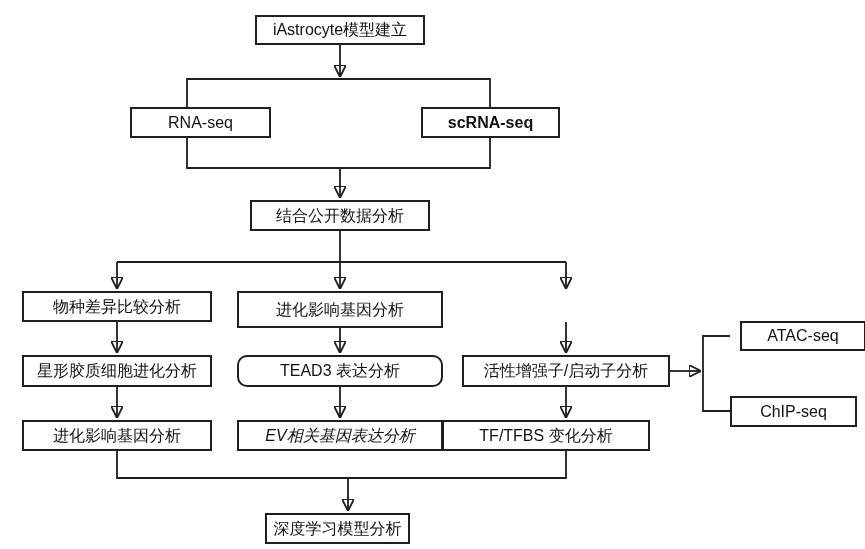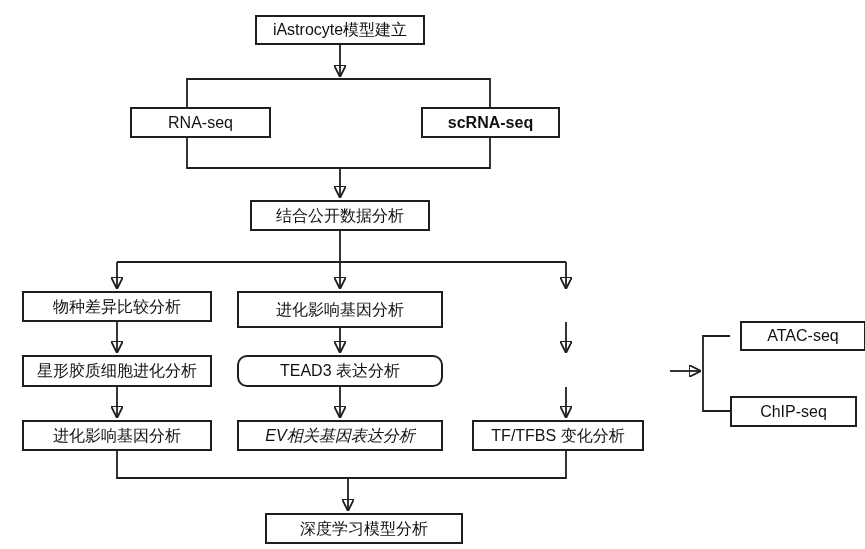--- a/index.html
+++ b/index.html
@@ -96,22 +96,23 @@
 
   <div class="node" style="left:22px;  top:420px; width:190px; height:31px;">进化影响基因分析</div>
 
   <div class="node" style="left:237px; top:291px; width:206px; height:37px;">进化影响基因分析</div>
 
   <div class="node" style="left:237px; top:355px; width:206px; height:32px;border-radius:10px;">TEAD3 表达分析</div>
 
   <div class="node" style="left:237px; top:420px; width:206px; height:31px;font-style:italic;">EV相关基因表达分析</div>
 
 
+  <div class="node" style="left:462px; top:355px; width:208px; height:32px;">活性增强子/启动子分析</div>
 
-  <div class="node" style="left:472px; top:420px; width:172px; height:31px;">TF/TFBS 变化分析</div>
+  <div class="node" style="left:442px; top:420px; width:208px; height:31px;">TF/TFBS 变化分析</div>
 
   <div class="node" style="left:730px; top:321px; width:126px; height:30px;margin-left:10px;">ATAC-seq</div>
 
   <div class="node" style="left:730px; top:396px; width:127px; height:31px;">ChIP-seq</div>
 
-  <div class="node" style="left:265px; top:513px; width:198px; height:31px;">深度学习模型分析</div>
+  <div class="node" style="left:265px; top:513px; width:145px; height:31px;">深度学习模型分析</div>
 
 </div>
 
 </body></html>

